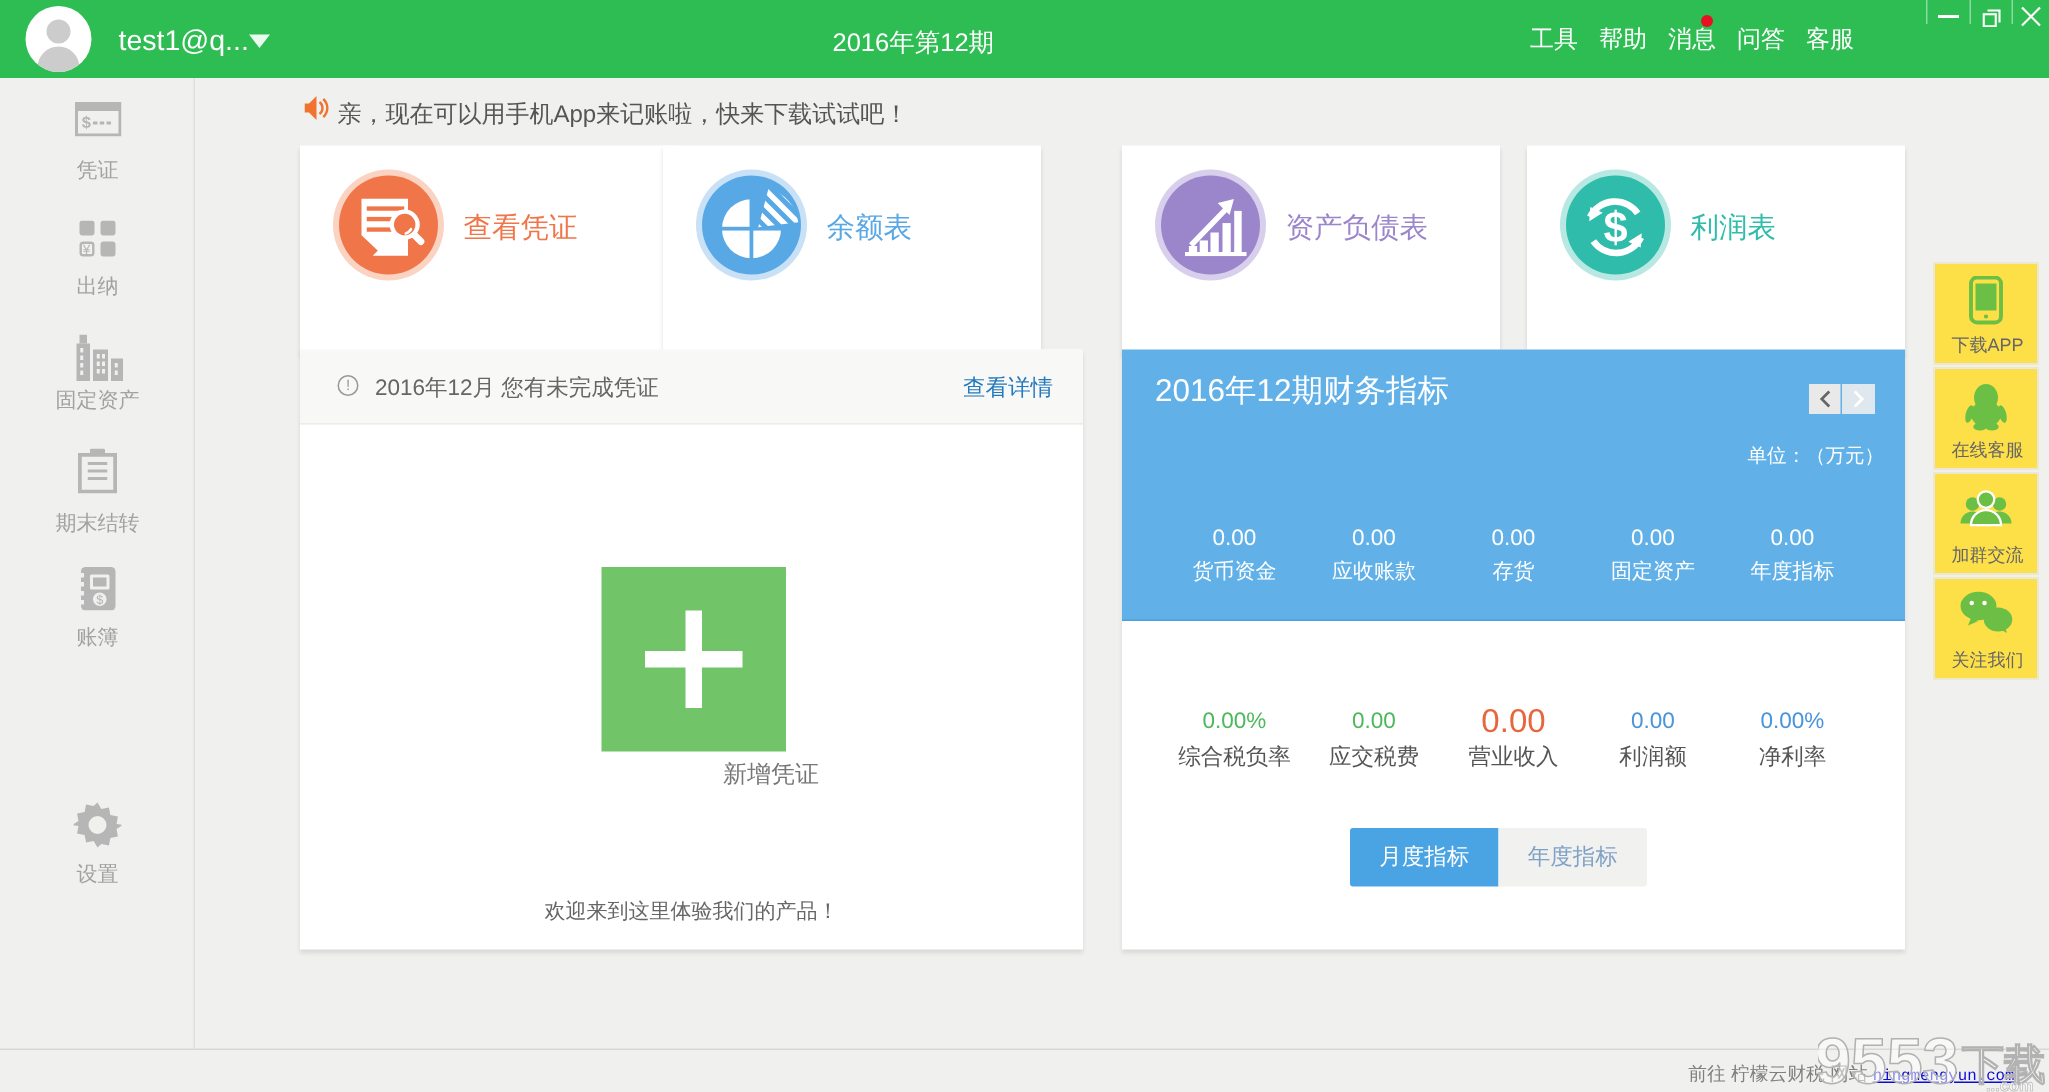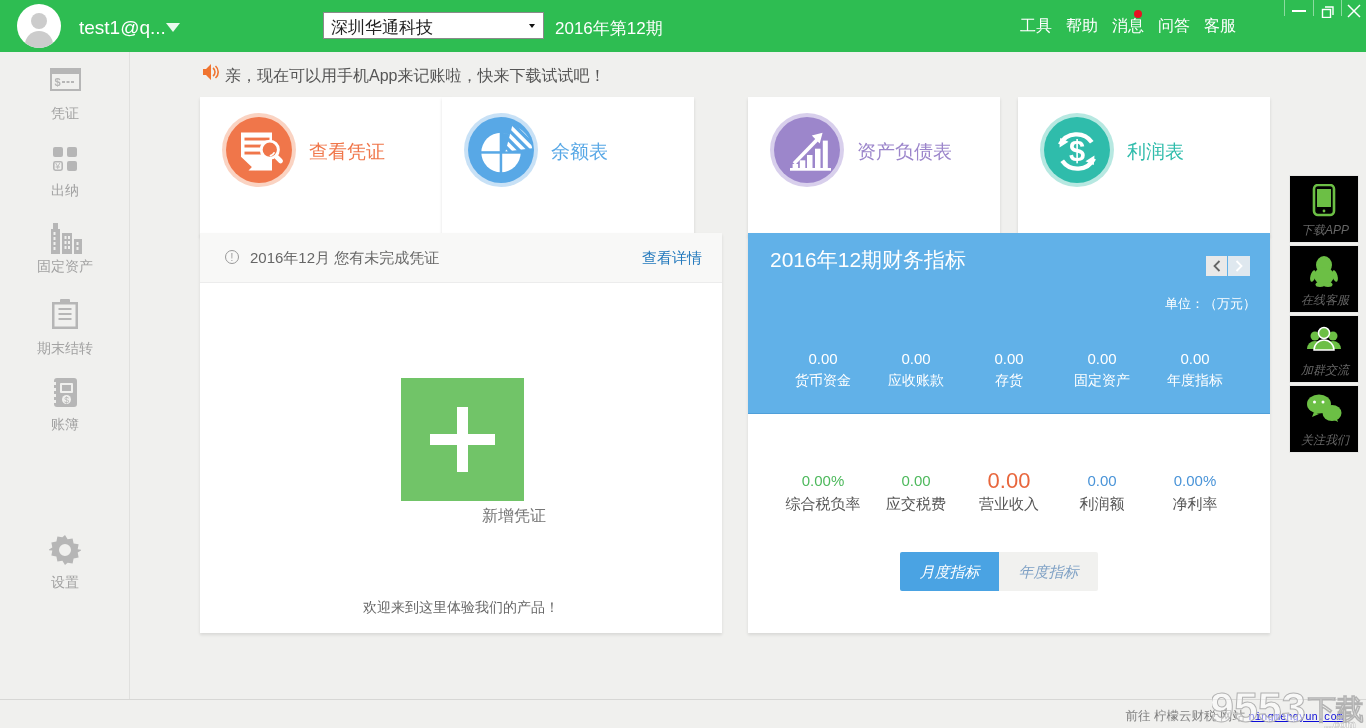--- a/index.html
+++ b/index.html
@@ -56,50 +56,46 @@
 #navl { position:absolute; left:458px; top:23px; width:21px; height:20px; background:#e9e9e9; color:#555; text-align:center; line-height:18px; font-size:13px; }
 #navr { position:absolute; left:480px; top:23px; width:22px; height:20px; background:#dfe8ef; color:#fff; text-align:center; line-height:18px; font-size:13px; }
 #unit { position:absolute; right:14px; top:62px; color:#fff; font-size:13px; }
 .bstat { position:absolute; width:94px; text-align:center; color:#fff; }
 .bstat .v { font-size:15px; }
 .bstat .l { font-size:14px; margin-top:5px; }
 .wstat { position:absolute; width:94px; text-align:center; top:237px; }
 .wstat .v { font-size:15px; height:22px; line-height:22px; }
 .wstat .l { font-size:15px; color:#555; margin-top:3px; }
 #tabs { position:absolute; left:152px; top:319px; }
-.tab { display:inline-block; width:99px; height:39px; text-align:center; line-height:39px; font-size:15px; float:left;font-style:italic; }
+.tab { display:inline-block; width:99px; height:39px; text-align:center; line-height:39px; font-size:15px; float:left; }
 #tab1 { background:#4aa3e3; color:#fff; border-radius:2px 0 0 2px; }
 #tab2 { background:#f1f1ef; color:#7fa1c5; border-radius:0 2px 2px 0; }
 
 
 #rtools { position:absolute; left:1289px; top:175px; width:70px; }
-.rt { width:70px; height:68px; background:#000000; border:1px solid #e7e7e5; margin-bottom:2px; text-align:center; position:relative;font-style:italic; }
+.rt { width:70px; height:68px; background:#fde047; border:1px solid #e7e7e5; margin-bottom:2px; text-align:center; position:relative; }
 .rt .lbl { position:absolute; left:0; top:46px; width:70px; text-align:center; font-size:12px; color:#666; }
 .rt svg { margin-top:8px; }
 
 
 #footline { position:absolute; left:0; top:699px; width:1366px; border-top:1px solid #d7d7d5; }
 #footer { position:absolute; right:23px; top:708px; font-size:12.5px; color:#808080; }
 #footer a { color:#0c0cd8; text-decoration:underline; font-family:"Liberation Mono",monospace; font-size:10.5px; letter-spacing:0; }
 #wm { position:absolute; left:1212px; top:686px; width:154px; height:42px; overflow:hidden; }
 </style>
 </head>
 <body>
 
 <div id="header">
   <div id="avatar">
       <div class="head"></div>
       <div class="bod"></div>
     </div>
   <div id="uname">test1@q...</div>
   <div id="utri"></div>
-  <div id="sel">
-      <span class="txt">深圳华通科技</span>
-      <span class="arr"></span>
-    </div>
   <div id="period">2016年第12期</div>
   <div id="menu"><span>工具</span><span>帮助</span><span>消息</span><span>问答</span><span>客服</span></div>
   <div id="reddot"></div>
   <div id="winctl">
     <div class="wsep" style="left:1284px"></div>
     <div class="wsep" style="left:1313px"></div>
     <div class="wsep" style="left:1341px"></div>
     <svg style="left:1292px;top:10px" width="14" height="2">
         <rect width="14" height="2" fill="#fff"></rect>
       </svg>

